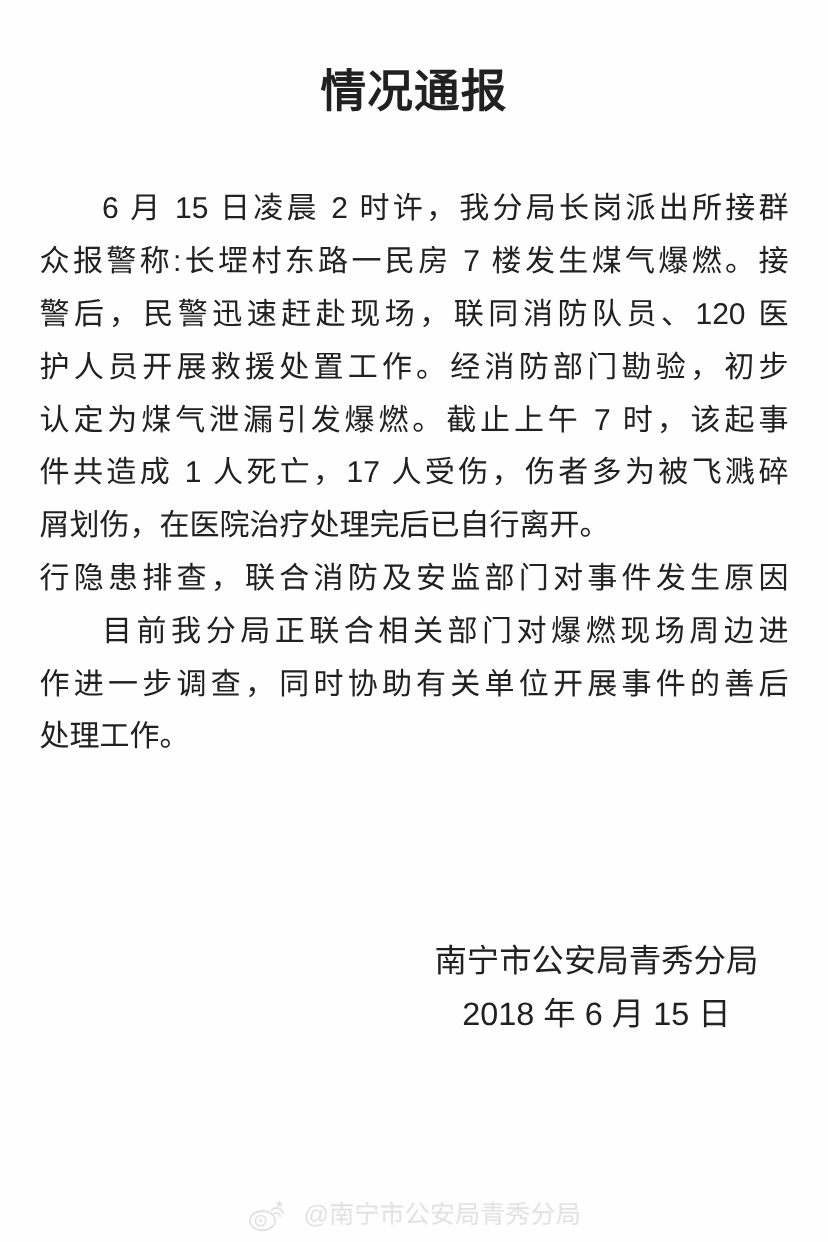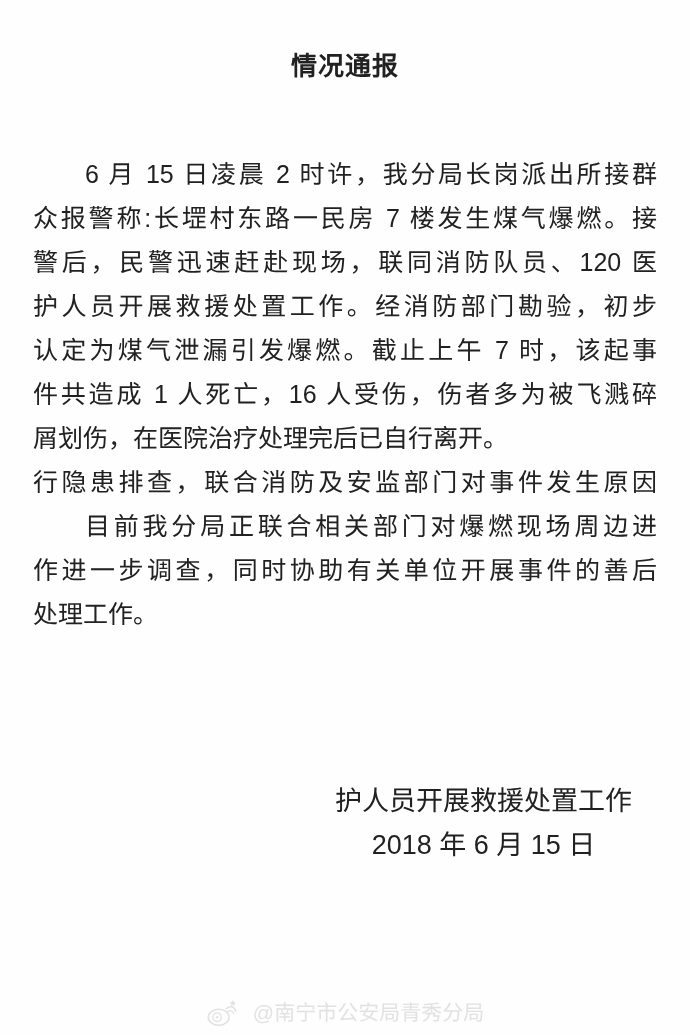--- a/index.html
+++ b/index.html
@@ -21,21 +21,21 @@
     color: var(--text);
     overflow: hidden;
     margin: 0 auto;
   }
   .title {
     position: absolute;
     top: 45px;
     left: 0;
     width: 100%;
     text-align: center;
-    font-size: 26px;
+    font-size: 38px;
     font-weight: bold;
     letter-spacing: 1px;
     color: var(--text);
   }
   .body-text {
     position: absolute;
     top: 152px;
     left: 33px;
     width: 624px;
     font-size: 25px;
@@ -79,30 +79,30 @@
 <div class="page">
 
   <h1 class="title">情况通报</h1>
 
   <div class="body-text">
     <div class="line first">6 月 15 日凌晨 2 时许，我分局长岗派出所接群</div>
     <div class="line">众报警称:长堽村东路一民房 7 楼发生煤气爆燃。接</div>
     <div class="line">警后，民警迅速赶赴现场，联同消防队员、120 医</div>
     <div class="line">护人员开展救援处置工作。经消防部门勘验，初步</div>
     <div class="line">认定为煤气泄漏引发爆燃。截止上午 7 时，该起事</div>
-    <div class="line">件共造成 1 人死亡，16 人受伤，伤者多为被飞溅碎</div>
+    <div class="line">件共造成 1 人死亡，17 人受伤，伤者多为被飞溅碎</div>
     <div class="line last">屑划伤，在医院治疗处理完后已自行离开。</div>
     <div class="line">行隐患排查，联合消防及安监部门对事件发生原因</div>
     <div class="line first">目前我分局正联合相关部门对爆燃现场周边进</div>
     <div class="line">作进一步调查，同时协助有关单位开展事件的善后</div>
     <div class="line last">处理工作。</div>
   </div>
 
   <div class="sign-block">
-    <div>护人员开展救援处置工作</div>
+    <div>南宁市公安局青秀分局</div>
     <div>2018 年 6 月 15 日</div>
   </div>
 
   <div class="watermark">
     <span>
       <svg width="32" height="28" viewBox="0 0 34 30" fill="none" xmlns="http://www.w3.org/2000/svg">
         <ellipse cx="13.5" cy="19.5" rx="11.2" ry="8.6" stroke="currentColor" stroke-width="1.7"></ellipse>
         <circle cx="11.8" cy="19.5" r="4.6" stroke="currentColor" stroke-width="1.5"></circle>
         <circle cx="11.8" cy="19.5" r="1.4" fill="currentColor"></circle>
         <path d="M21.5 10.5 C25 6.5 30.5 8 31.8 13.2" stroke="currentColor" stroke-width="1.6" stroke-linecap="round"></path>

